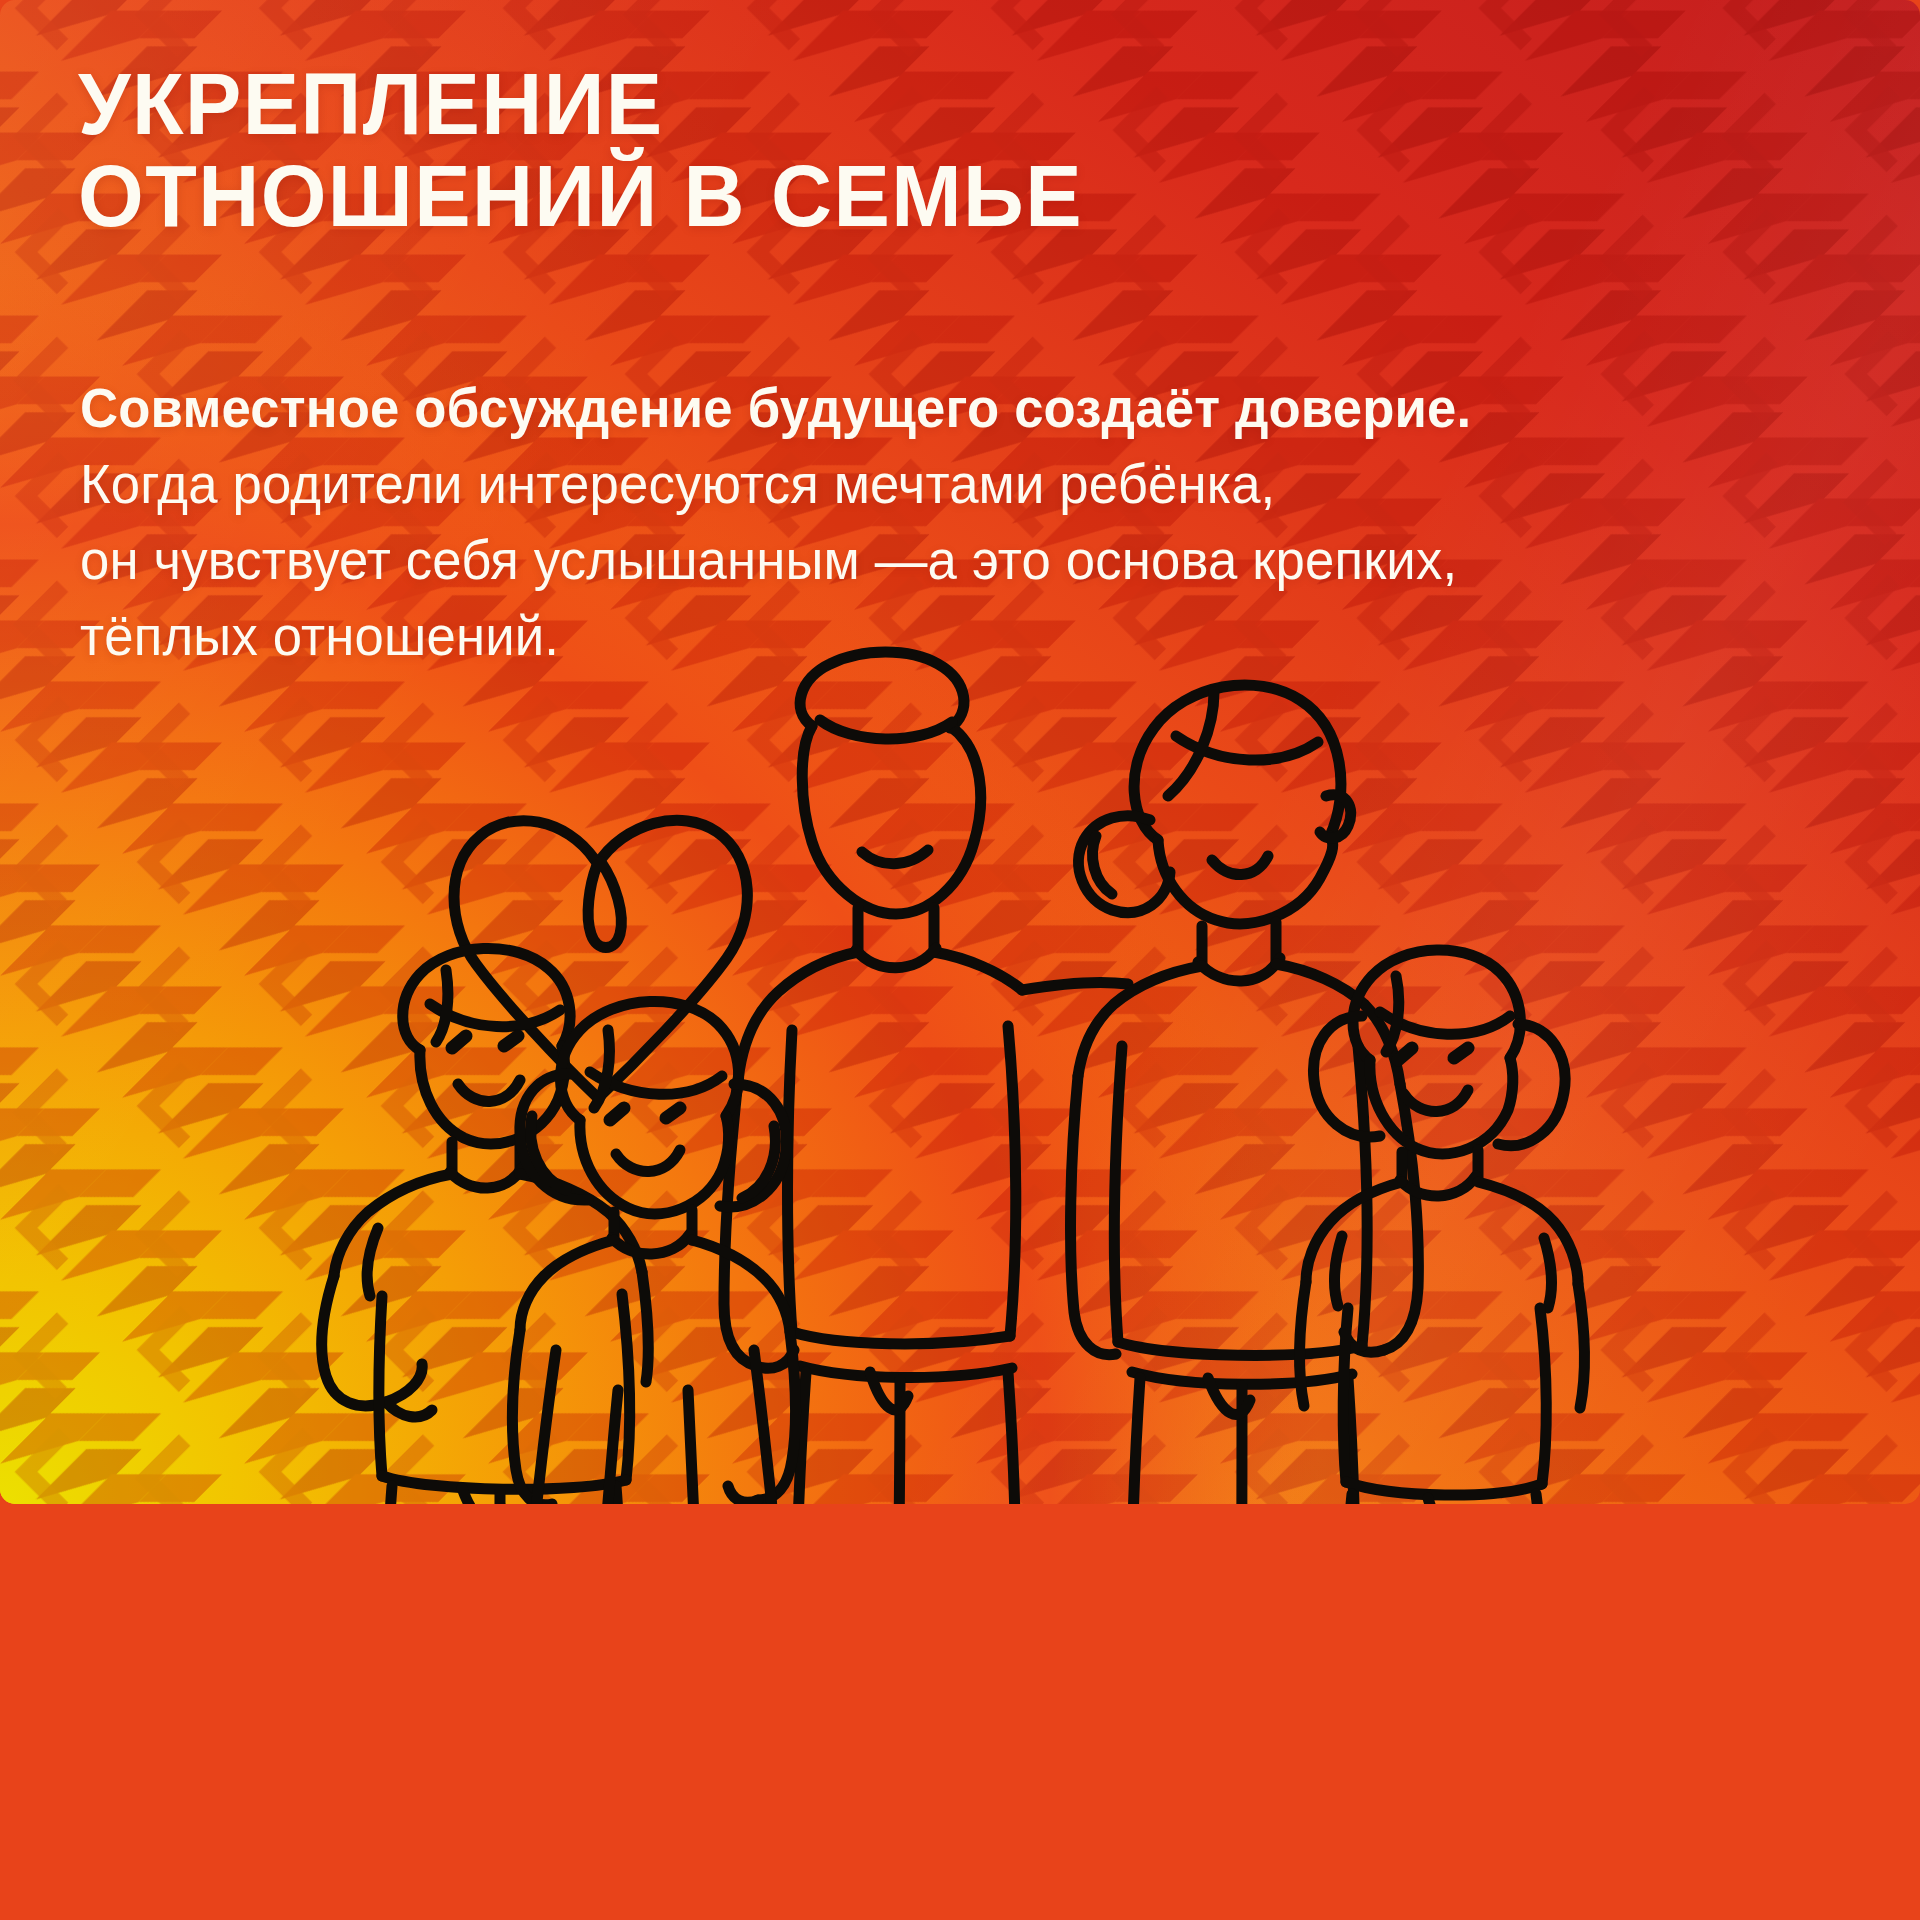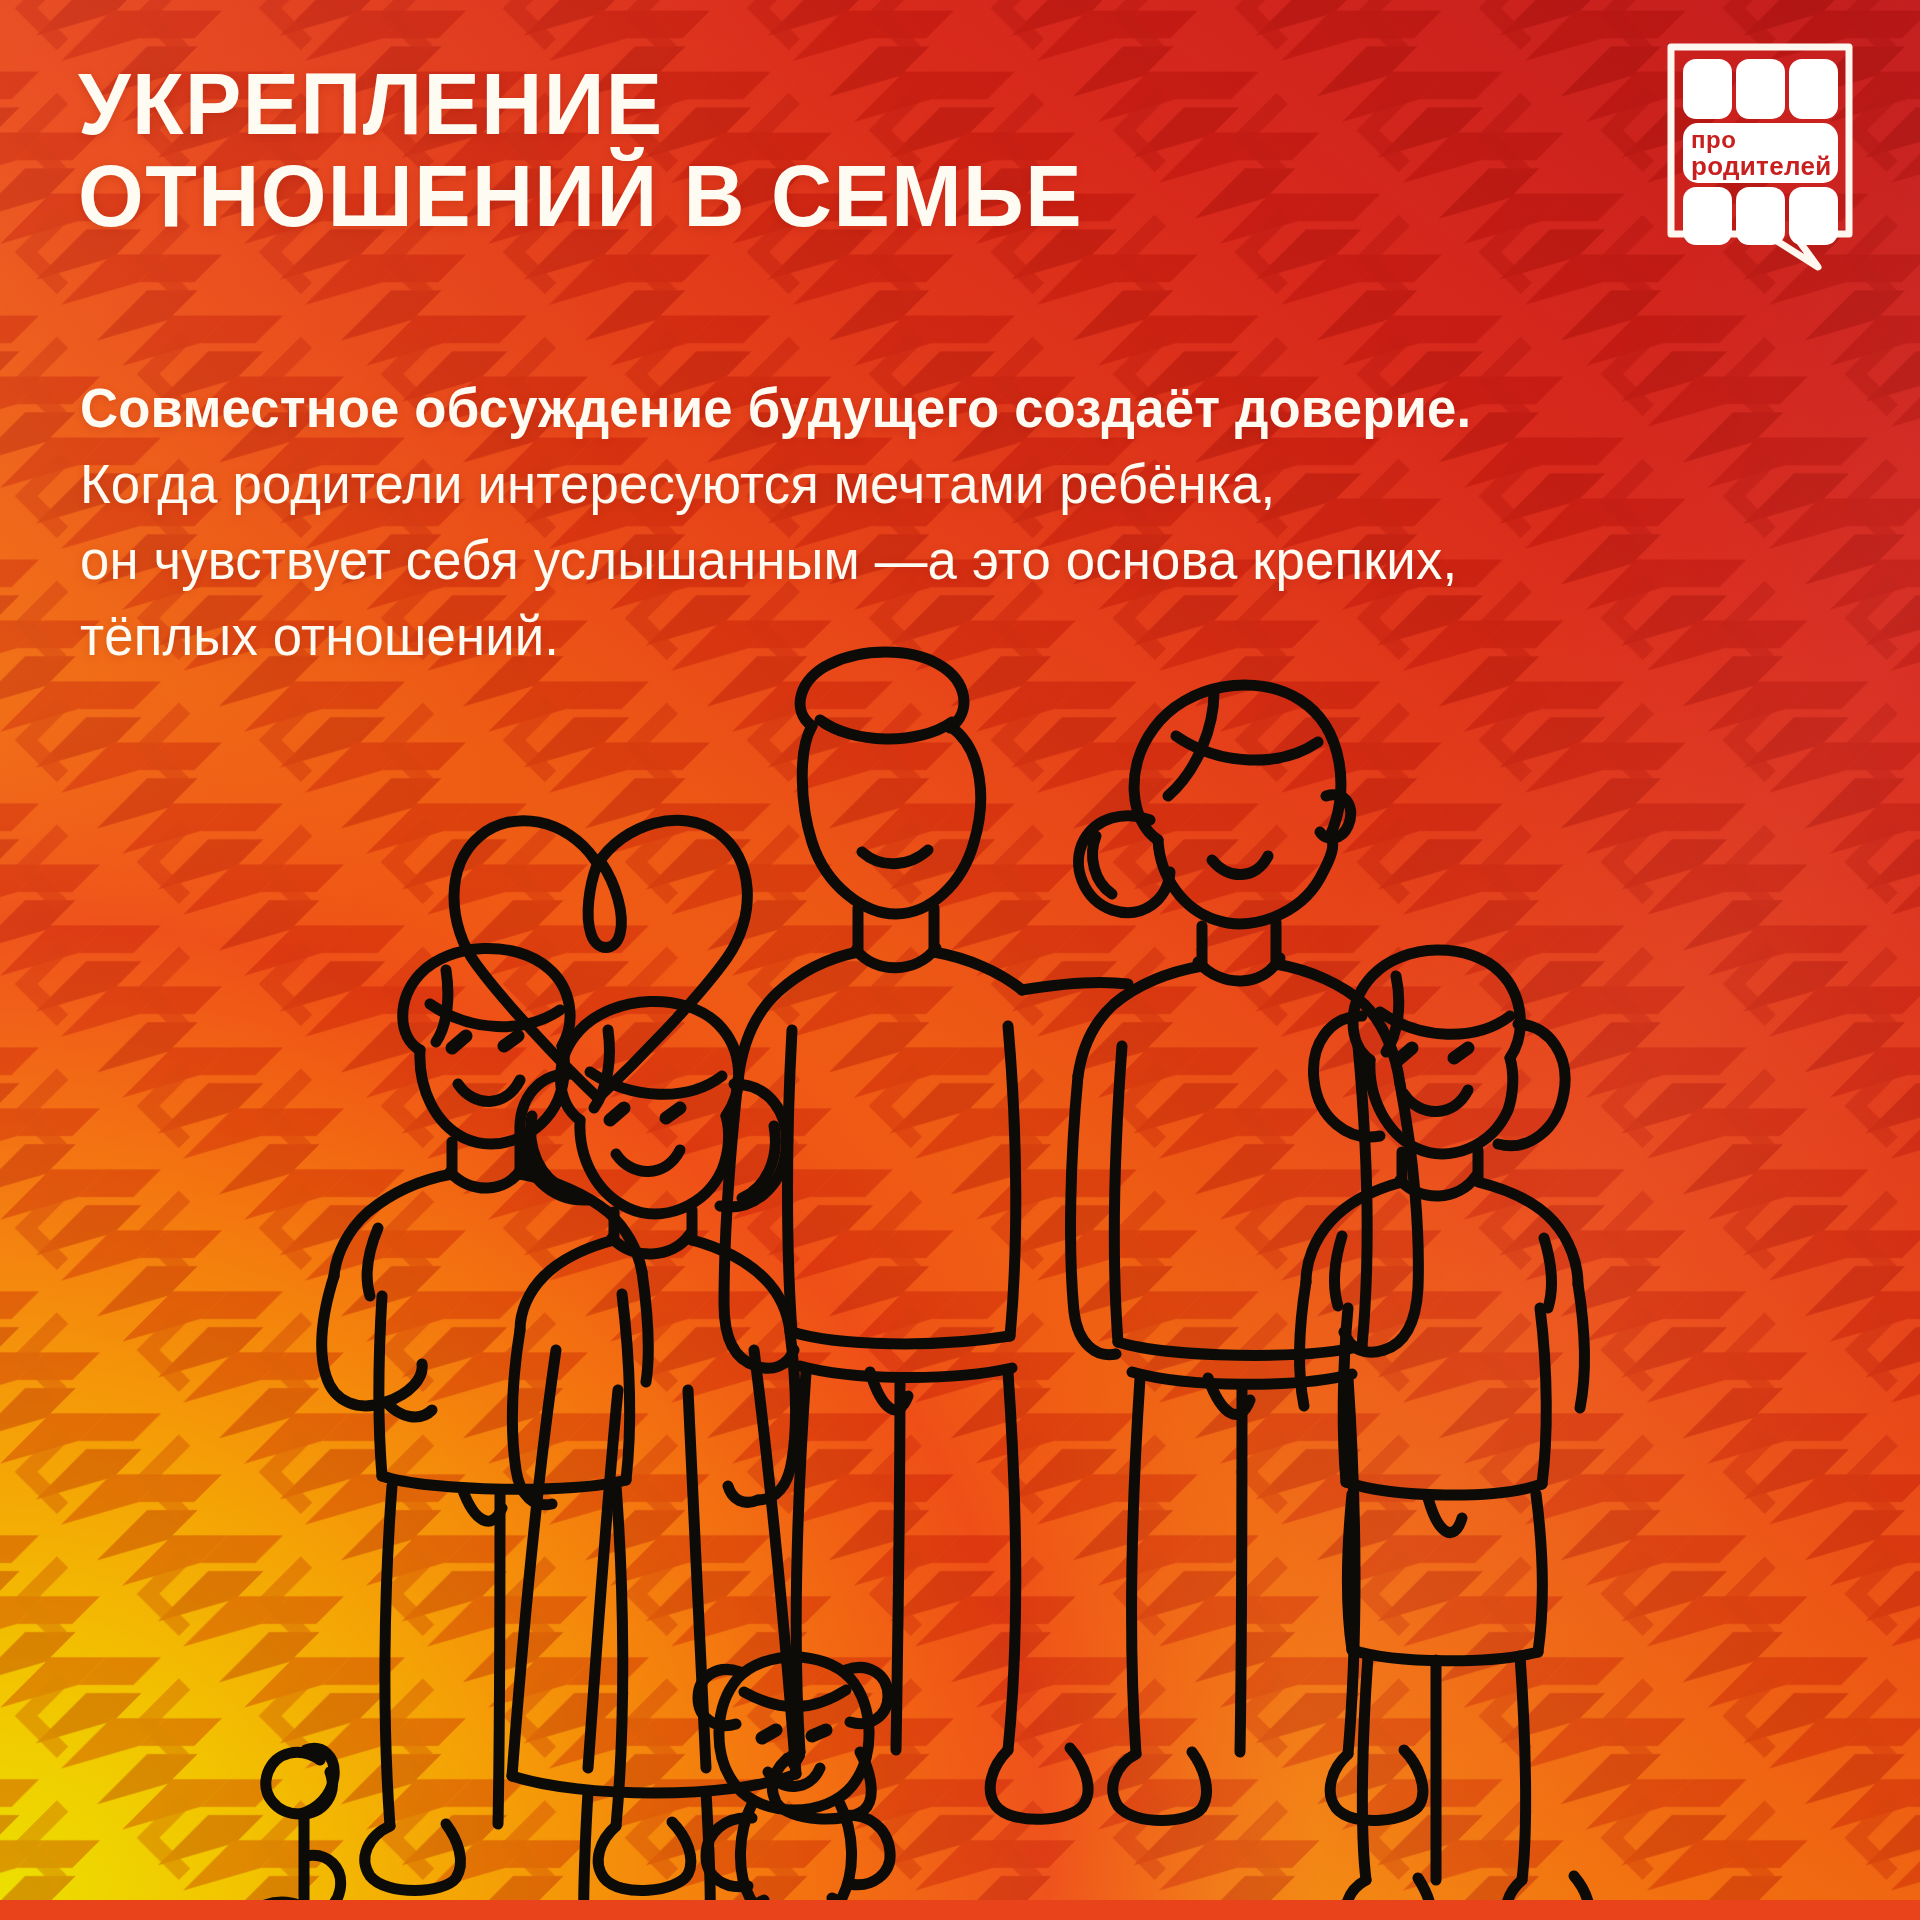--- a/index.html
+++ b/index.html
@@ -5,23 +5,24 @@
   * { margin:0; padding:0; box-sizing:border-box; }
   html,body { width:1920px; height:1920px; }
   body {
     font-family:"Liberation Sans", sans-serif;
     overflow:hidden;
     background:#e8431a;
   }
 
   #poster {
     position:relative;
-    width:1920px; height:1900px;
+    width:1920px; height:1504px;
     overflow:hidden;
     isolation:isolate;
+    border-radius:15px;
   }
 
   
   .bg-gradient {
     position:absolute; inset:0;
     background:
       radial-gradient(ellipse 1500px 1400px at 0% 100%, #ece000 0%, #f2c400 16%, #f59e06 34%, #f4760f 52%, #ef4f17 70%, rgba(232,60,24,0) 88%),
       linear-gradient(35deg, #ecdd00 0%, #f4a406 18%, #f2700f 36%, #ea4a18 55%, #d8291c 78%, #c31d1e 100%);
   }
 
@@ -123,47 +124,20 @@
     <span class="hl-line">ОТНОШЕНИЙ В СЕМЬЕ</span>
   </h1>
 
   <div class="body-copy">
     <span class="bc-line strong">Совместное обсуждение будущего создаёт доверие.</span>
     <span class="bc-line">Когда родители интересуются мечтами ребёнка,</span>
     <span class="bc-line">он чувствует себя услышанным —а это основа крепких,</span>
     <span class="bc-line">тёплых отношений.</span>
   </div>
 
-  <div class="logo">
-    <svg viewBox="0 0 196 236" aria-hidden="true">
-
-      <g>
-        <path d="M9 9 H187 V196 H132 L156 229 L104 196 H9 Z" fill="none" stroke="#fdf7f0" stroke-width="7" stroke-linejoin="round" stroke-linecap="round"></path>
-      </g>
-
-      <g>
-        <rect x="21" y="21" width="49" height="60" rx="13" fill="#ffffff"></rect>
-        <rect x="74" y="21" width="49" height="60" rx="13" fill="#ffffff"></rect>
-        <rect x="127" y="21" width="49" height="60" rx="13" fill="#ffffff"></rect>
-      </g>
-
-      <g>
-        <rect x="21" y="85" width="155" height="60" rx="15" fill="#ffffff"></rect>
-      </g>
-
-      <g>
-        <rect x="21" y="149" width="49" height="58" rx="13" fill="#ffffff"></rect>
-        <rect x="74" y="149" width="49" height="58" rx="13" fill="#ffffff"></rect>
-        <rect x="127" y="149" width="49" height="58" rx="13" fill="#ffffff"></rect>
-      </g>
-
-      <text id="logo-l1" x="29" y="110" font-family="'Liberation Sans',sans-serif" font-size="24" font-weight="700" fill="#c8201f" letter-spacing="0.5">про</text>
-      <text id="logo-l2" x="29" y="137" font-family="'Liberation Sans',sans-serif" font-size="26" font-weight="700" fill="#c8201f" letter-spacing="0.3">родителей</text>
-    </svg>
-  </div>
 
   <div class="illustration">
     <svg viewBox="0 0 1920 1360" aria-hidden="true">
       <g fill="none" stroke="#0d0b08" stroke-width="11" stroke-linecap="round" stroke-linejoin="round">
 
         <g>
           <path d="M595 300
                    C 566 258, 512 249, 480 276
                    C 444 306, 448 366, 476 404
                    C 503 441, 560 502, 598 538

